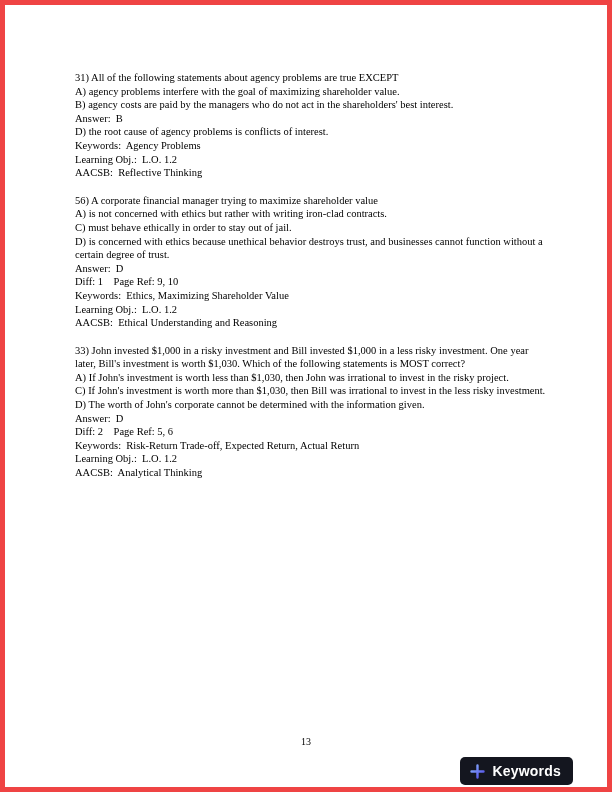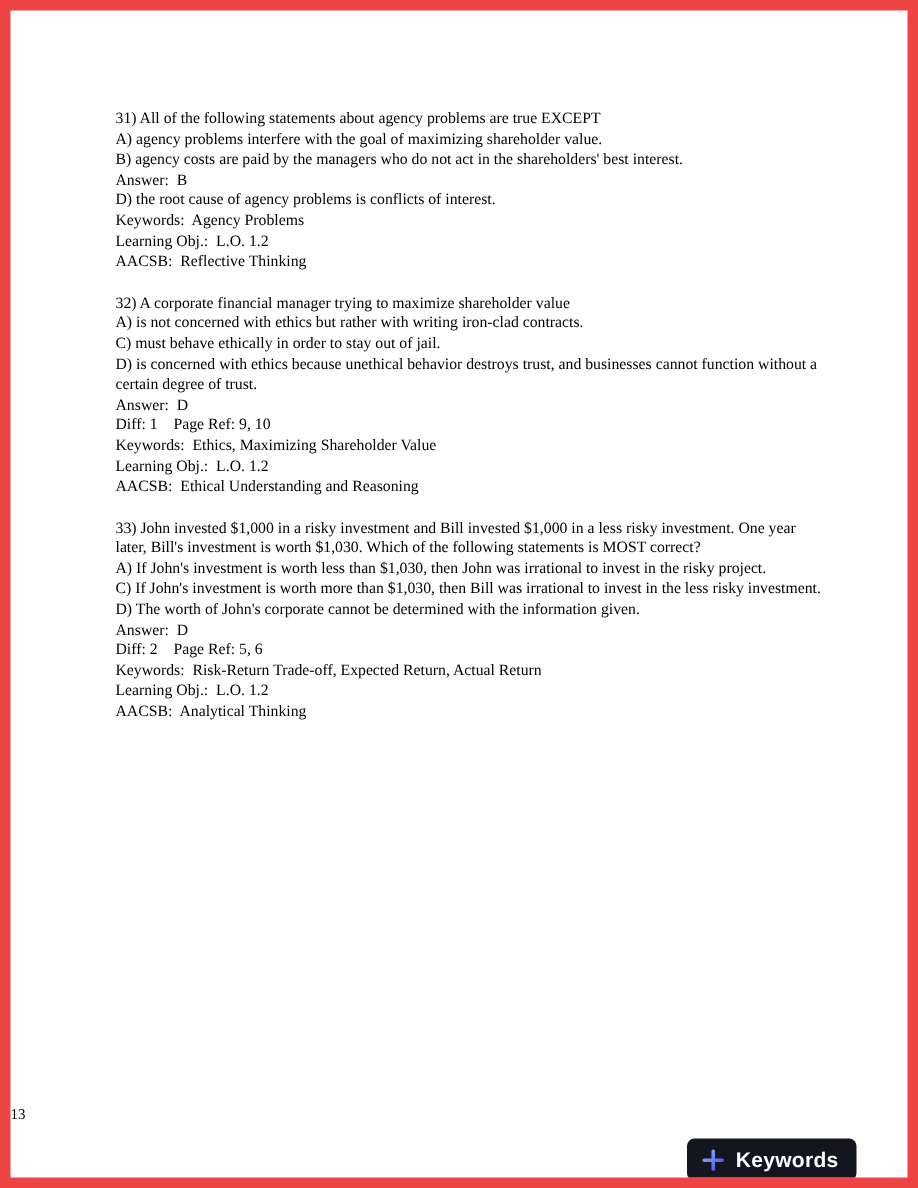--- a/index.html
+++ b/index.html
@@ -6,21 +6,21 @@
     margin: 0;
     padding: 0;
     background: #ffffff;
   }
   .page {
     position: relative;
     width: 612px;
     height: 792px;
     background: #ffffff;
     box-sizing: border-box;
-    border: 7px solid #ef4444;
+    border: 5px solid #ef4444;
     font-family: "Liberation Serif", serif;
     color: #000000;
     overflow: hidden;
   }
   .content {
     position: absolute;
     left: 70px;
     top: 66px;
     width: 476px;
   }
@@ -31,20 +31,21 @@
     padding: 0;
     font-size: 10.5px;
     line-height: 13.6px;
     white-space: pre-wrap;
   }
   .footer-pagenum {
     position: absolute;
     top: 731px;
     left: 0;
     width: 100%;
+    text-align: center;
     font-size: 10px;
     color: #000000;
   }
   .brand-badge {
     position: absolute;
     top: 752px;
     right: 34px;
     height: 28px;
     padding: 0 12px 0 10px;
     background: #14161f;
@@ -77,21 +78,21 @@
       <p class="line">A) agency problems interfere with the goal of maximizing shareholder value.</p>
       <p class="line">B) agency costs are paid by the managers who do not act in the shareholders' best interest.</p>
       <p class="line">Answer:  B</p>
       <p class="line">D) the root cause of agency problems is conflicts of interest.</p>
       <p class="line">Keywords:  Agency Problems</p>
       <p class="line">Learning Obj.:  L.O. 1.2</p>
       <p class="line">AACSB:  Reflective Thinking</p>
     </div>
 
     <div class="question">
-      <p class="line">32) A corporate financial manager trying to maximize shareholder value</p>
+      <p class="line">56) A corporate financial manager trying to maximize shareholder value</p>
       <p class="line">A) is not concerned with ethics but rather with writing iron-clad contracts.</p>
       <p class="line">C) must behave ethically in order to stay out of jail.</p>
       <p class="line">D) is concerned with ethics because unethical behavior destroys trust, and businesses cannot function without a certain degree of trust.</p>
       <p class="line">Answer:  D</p>
       <p class="line">Diff: 1    Page Ref: 9, 10</p>
       <p class="line">Keywords:  Ethics, Maximizing Shareholder Value</p>
       <p class="line">Learning Obj.:  L.O. 1.2</p>
       <p class="line">AACSB:  Ethical Understanding and Reasoning</p>
     </div>
 

